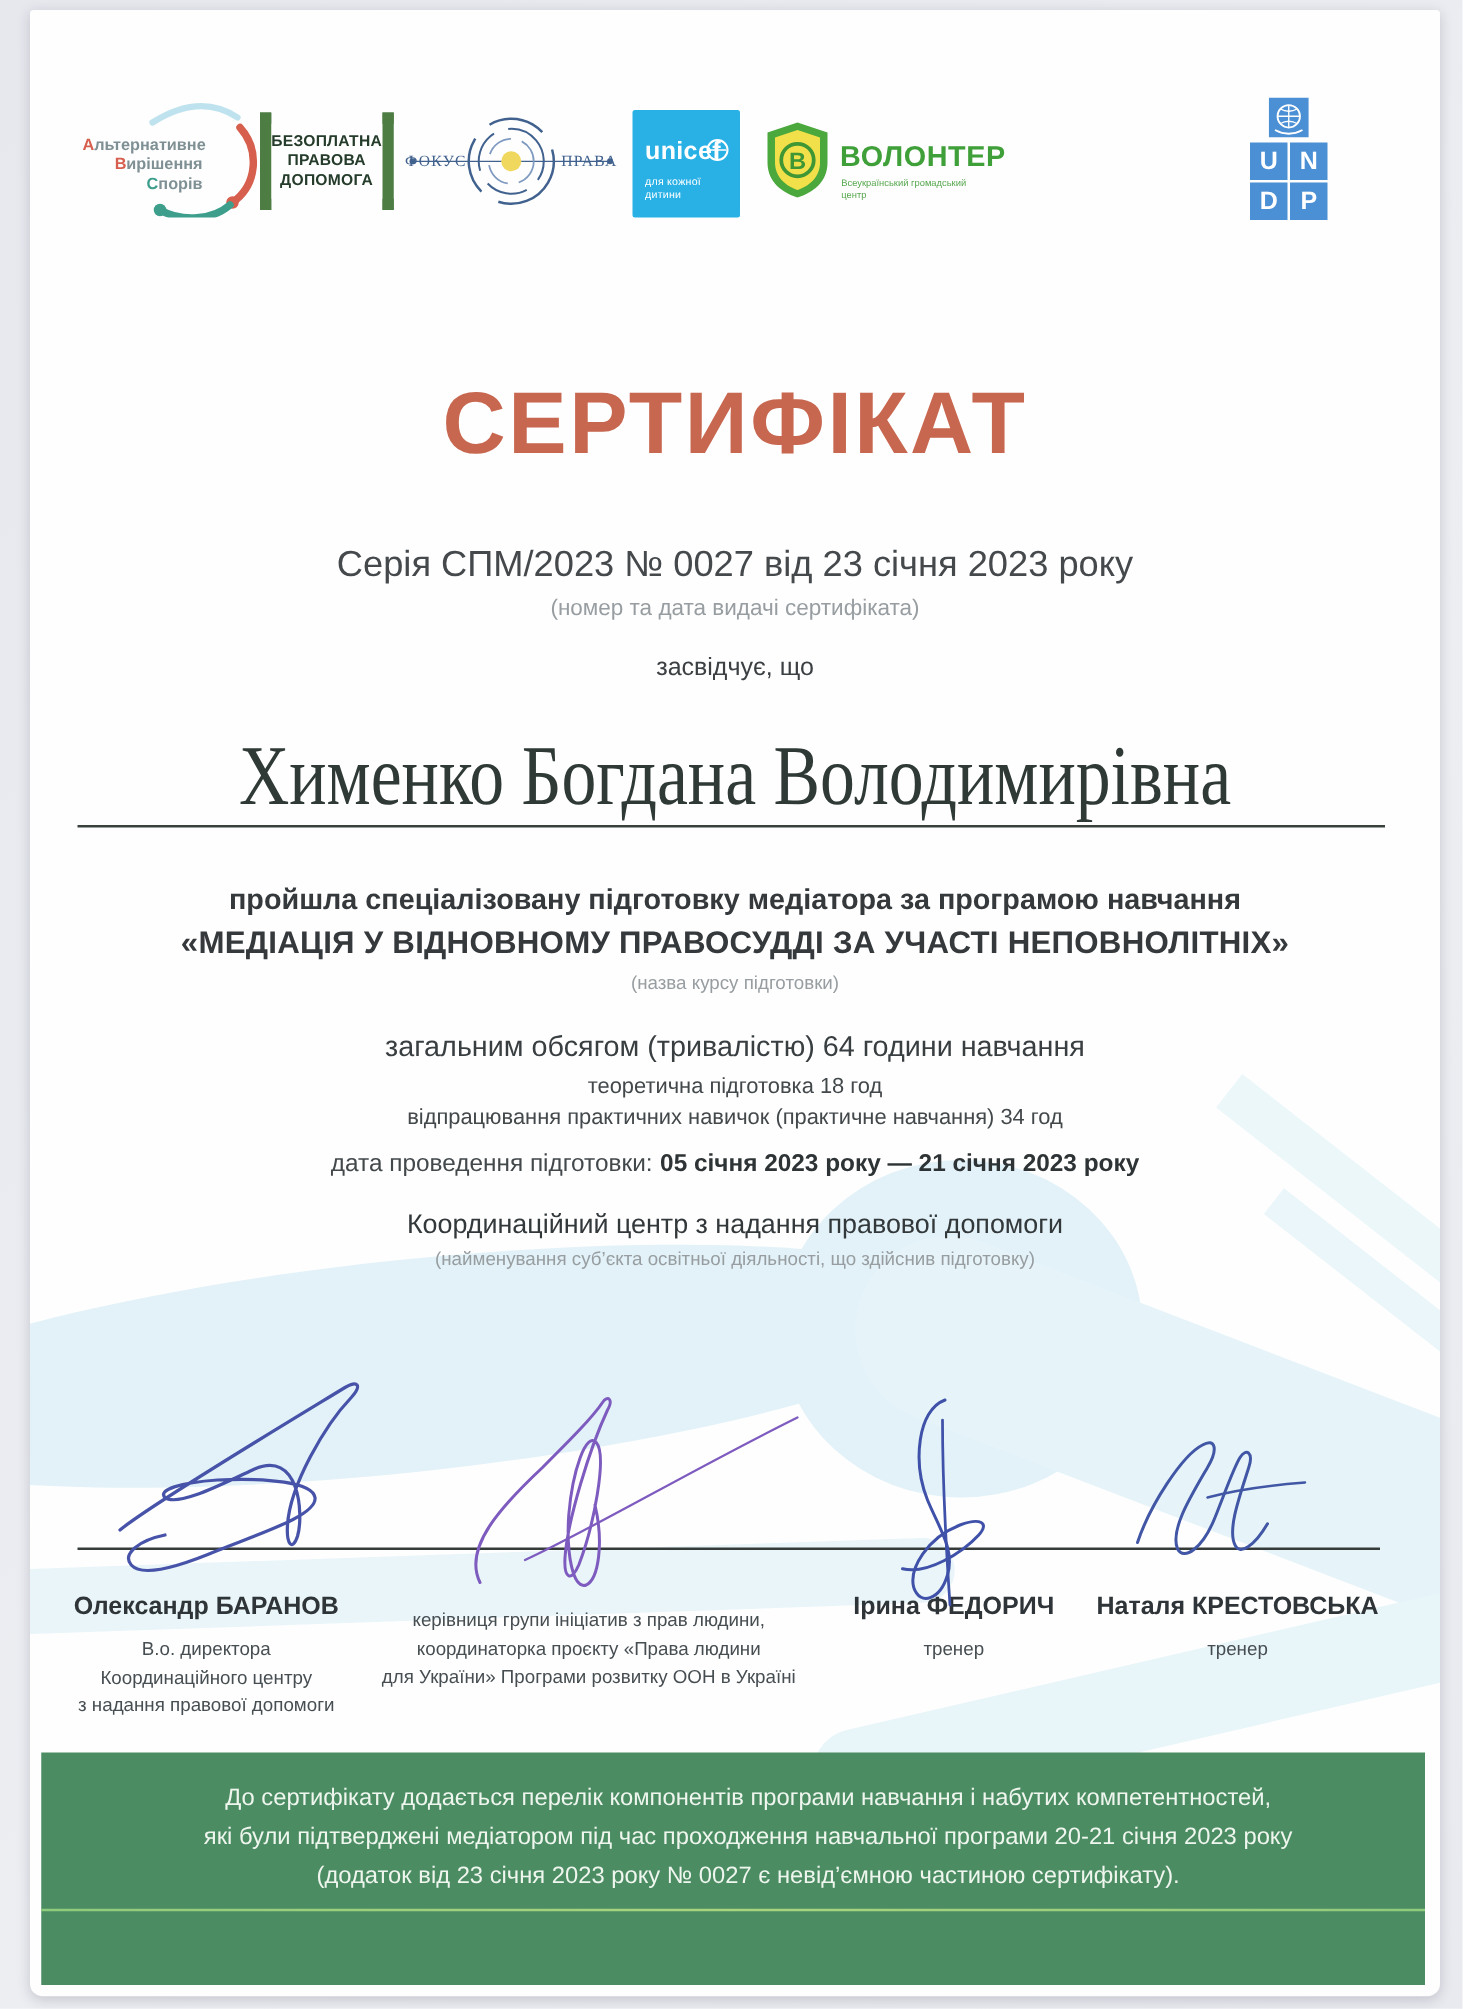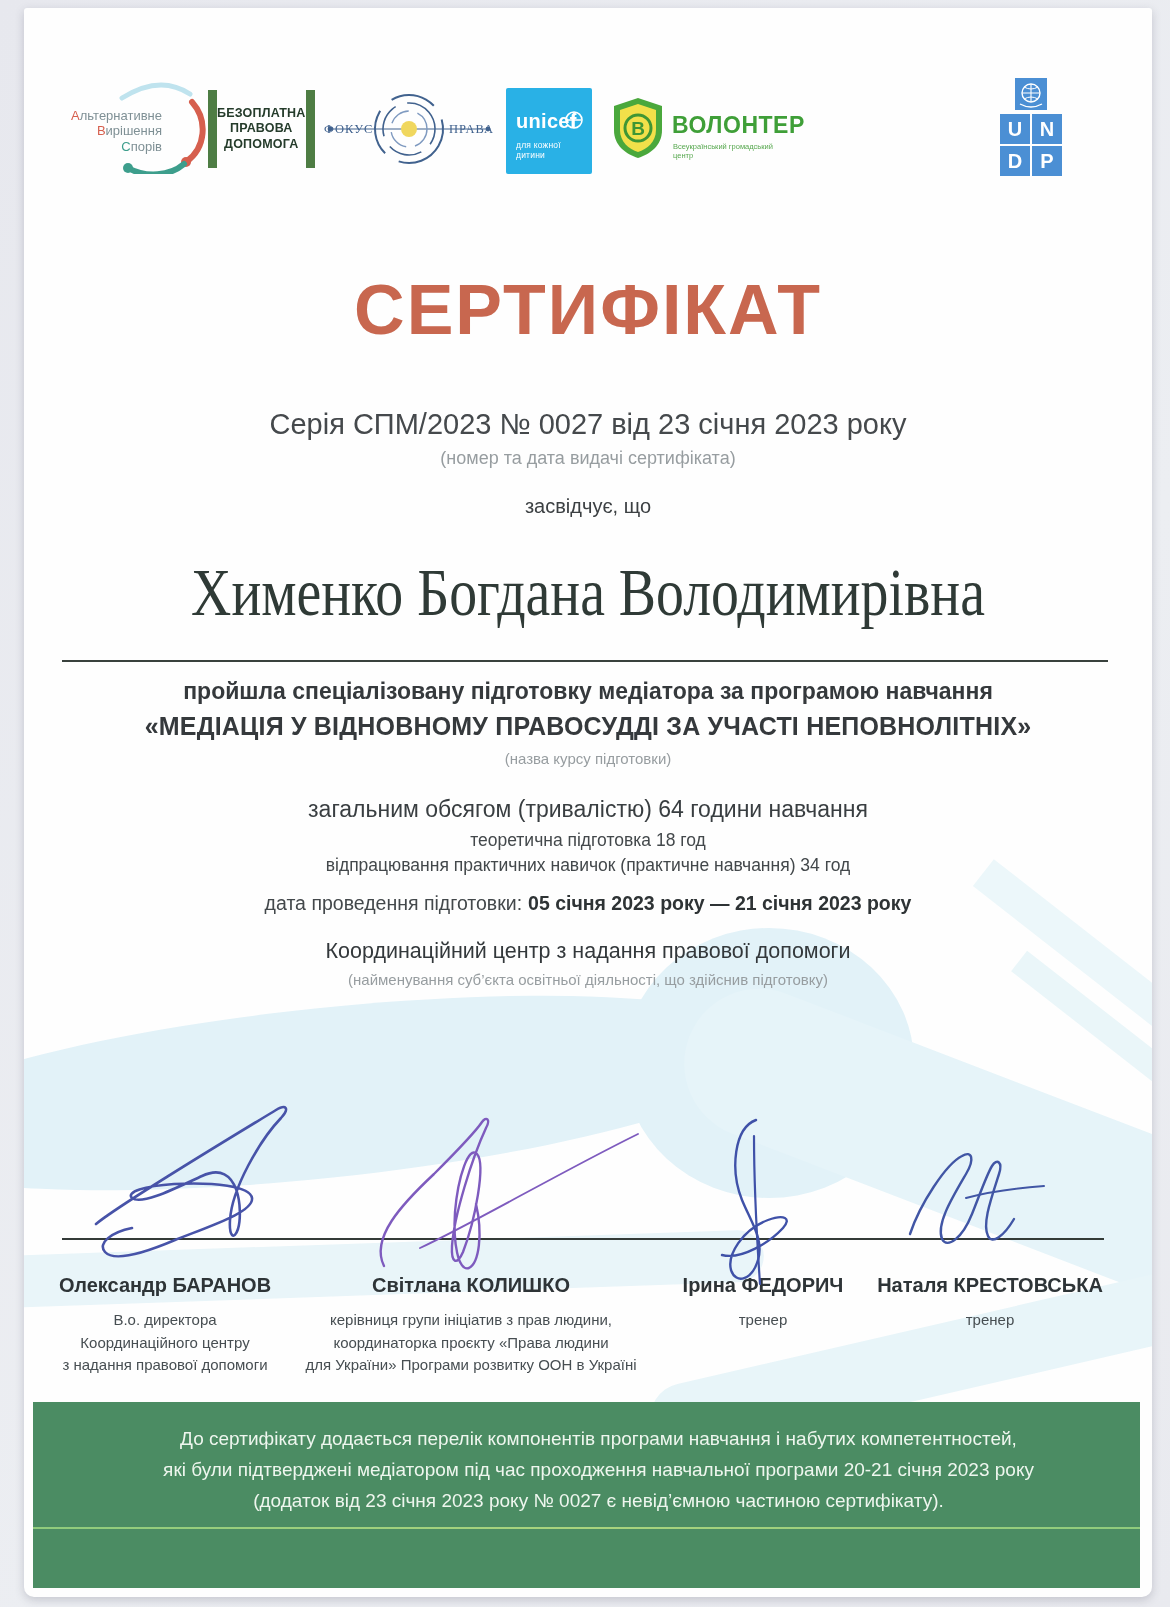--- a/index.html
+++ b/index.html
@@ -18,30 +18,30 @@
   
   .deco{position:absolute;background:#e2f2f8;z-index:0;}
   .deco-a{left:-160px;top:1000px;width:920px;height:170px;border-radius:50%;transform:rotate(-6deg);}
   .deco-b{left:600px;top:920px;width:290px;height:270px;border-radius:50%;}
   .deco-c{left:640px;top:1090px;width:760px;height:150px;border-radius:80px;transform:rotate(21deg);background:#e6f4f9;}
   .deco-d{left:900px;top:1020px;width:560px;height:34px;transform:rotate(38deg);background:#ecf7fa;}
   .deco-e{left:940px;top:1100px;width:520px;height:26px;transform:rotate(38deg);background:#eaf6f9;}
   .deco-f{left:-40px;top:1235px;width:780px;height:52px;border-radius:40px;transform:rotate(-2deg);background:#e9f5f9;}
   .deco-g{left:620px;top:1320px;width:560px;height:70px;border-radius:40px;transform:rotate(-13deg);background:#e8f5f9;}
 
-  .z{position:absolute;z-index:2;}
+  .z{position:absolute;z-index:2;margin-top:28px;}
   .cen{left:0;width:100%;text-align:center;}
 
   
   .logo{position:absolute;z-index:2;}
   
   .avs{left:42px;top:74px;width:140px;height:92px;}
   .avs svg{position:absolute;left:28px;top:0;}
   .avs-text{position:absolute;left:0px;top:26px;width:96px;text-align:right;
-    font-size:13px;line-height:1.18;color:#7f9095;font-weight:400;}
+    font-size:13px;line-height:1.18;color:#7f9095;font-weight:700;}
   .avs-i1,.avs-i2{color:#d65f4e;}
   .avs-i3{color:#3d9e8c;}
   
   .bpd{left:184px;top:82px;width:96px;height:78px;display:flex;align-items:center;}
   .bpd .br{width:18px;height:78px;box-sizing:border-box;border:9px solid #4e7d44;}
   .bpd .br.l{border-right:none;}
   .bpd .br.r{border-left:none;}
   .bpd-text{flex:1;text-align:center;font-size:12.5px;font-weight:800;color:#253c2b;line-height:1.25;letter-spacing:.2px;}
   
   .fokus{left:300px;top:72px;width:170px;height:98px;}
@@ -232,21 +232,20 @@
 
   <div class="sig-rule"></div>
 
   <div class="sig-col" style="left:141px;">
     <div class="sig-name">Олександр БАРАНОВ</div>
     <div class="sig-role">В.о. директора
 Координаційного центру
 з надання правової допомоги</div>
   </div>
   <div class="sig-col" style="left:447px;">
-    <div class="sig-name">Світлана КОЛИШКО</div>
     <div class="sig-role">керівниця групи ініціатив з прав людини,
 координаторка проєкту «Права людини
 для України» Програми розвитку ООН в Україні</div>
   </div>
   <div class="sig-col" style="left:739px;">
     <div class="sig-name">Ірина ФЕДОРИЧ</div>
     <div class="sig-role">тренер</div>
   </div>
   <div class="sig-col" style="left:966px;">
     <div class="sig-name">Наталя КРЕСТОВСЬКА</div>

